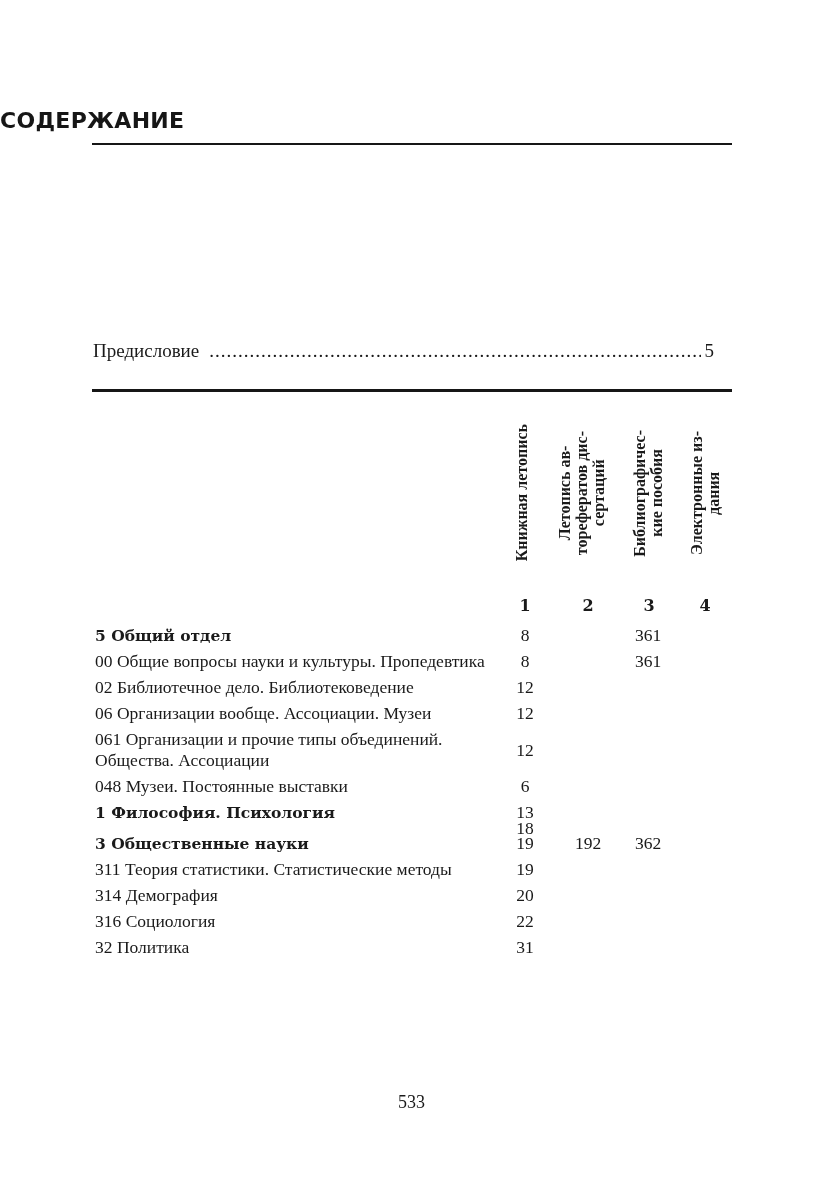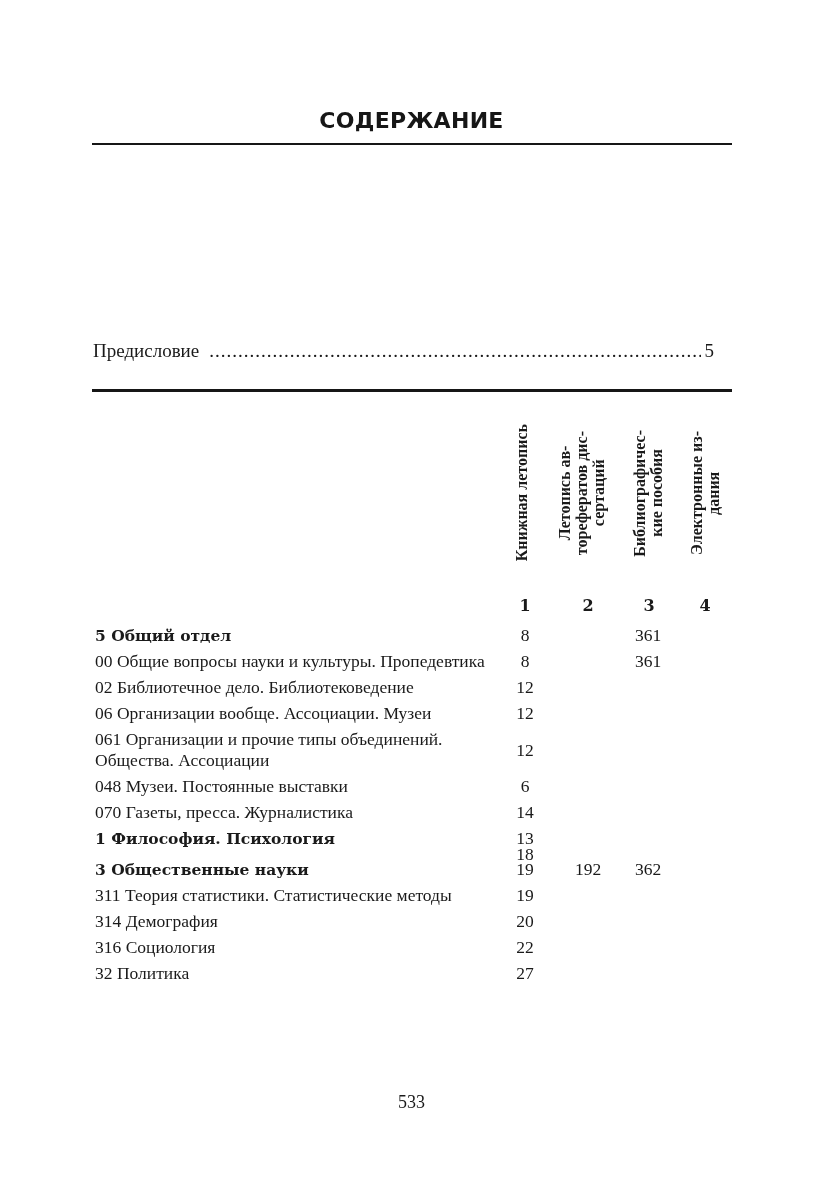--- a/index.html
+++ b/index.html
@@ -1,17 +1,17 @@
 <!DOCTYPE html>
 <html><head>
   <meta charset="utf-8">
   <style>
     html, body { margin: 0; padding: 0; background: #ffffff; }
     body { width: 839px; height: 1191px; position: relative; overflow: hidden; color: #1a1a1a; font-family: "DejaVu Serif", serif; }
-    .page-title { position: absolute; left: 0; width: 823px; top: 108px; text-align: center; font-family: "DejaVu Sans", sans-serif; font-weight: bold; font-size: 22px; letter-spacing: 0.3px; color: #161616; }
+    .page-title { position: absolute; left: 0; width: 823px; top: 108px; font-family: "DejaVu Sans", sans-serif; font-weight: bold; font-size: 22px; letter-spacing: 0.3px; color: #161616; }
     .rule-top { position: absolute; left: 92px; width: 640px; top: 143px; height: 2px; background: #161616; }
     .preface { position: absolute; left: 93px; width: 621px; top: 340px; font-family: "Liberation Serif", serif; font-size: 19px; display: flex; align-items: center; }
     .preface .label { white-space: nowrap; }
     .preface .dots { flex: 1; overflow: hidden; white-space: nowrap; margin: 0 4px 0 10px; letter-spacing: 1px; }
     .preface .dots::after { content: "........................................................................................................................................................................"; }
     .preface .pnum { white-space: nowrap; }
     .rule-table { position: absolute; left: 92px; width: 640px; top: 389px; height: 3px; background: #161616; }
     .vhead { position: absolute; top: 398px; height: 190px; display: flex; align-items: center; justify-content: flex-start; }
     .vhead .vtext { writing-mode: vertical-rl; transform: rotate(180deg); font-family: "Liberation Serif", serif; font-weight: bold; font-size: 16px; line-height: 17px; text-align: center; white-space: pre-line; }
     .colnum { position: absolute; top: 596px; width: 30px; text-align: center; font-family: "DejaVu Serif", serif; font-weight: bold; font-size: 16px; }
@@ -98,27 +98,20 @@
     <span class="c c3"></span>
     <span class="c c4"></span>
   </div>
   <div class="row">
     <span class="title">048 Музеи. Постоянные выставки</span>
     <span class="c c1">6</span>
     <span class="c c2"></span>
     <span class="c c3"></span>
     <span class="c c4"></span>
   </div>
-  <div class="row">
-    <span class="title">070 Газеты, пресса. Журналистика</span>
-    <span class="c c1">14</span>
-    <span class="c c2"></span>
-    <span class="c c3"></span>
-    <span class="c c4"></span>
-  </div>
   <div class="row bold">
     <span class="title">1 Философия. Психология</span>
     <span class="c c1">13</span>
     <span class="c c2"></span>
     <span class="c c3"></span>
     <span class="c c4"></span>
   </div>
   <div class="row bold">
     <span class="c c1">18</span>
     <span class="c c2"></span>
@@ -148,20 +141,20 @@
   </div>
   <div class="row">
     <span class="title">316 Социология</span>
     <span class="c c1">22</span>
     <span class="c c2"></span>
     <span class="c c3"></span>
     <span class="c c4"></span>
   </div>
   <div class="row">
     <span class="title">32 Политика</span>
-    <span class="c c1">27</span>
+    <span class="c c1">31</span>
     <span class="c c2"></span>
     <span class="c c3"></span>
     <span class="c c4"></span>
   </div>
 </div>
 
 <div class="page-number">533</div>
 
 </body></html>

